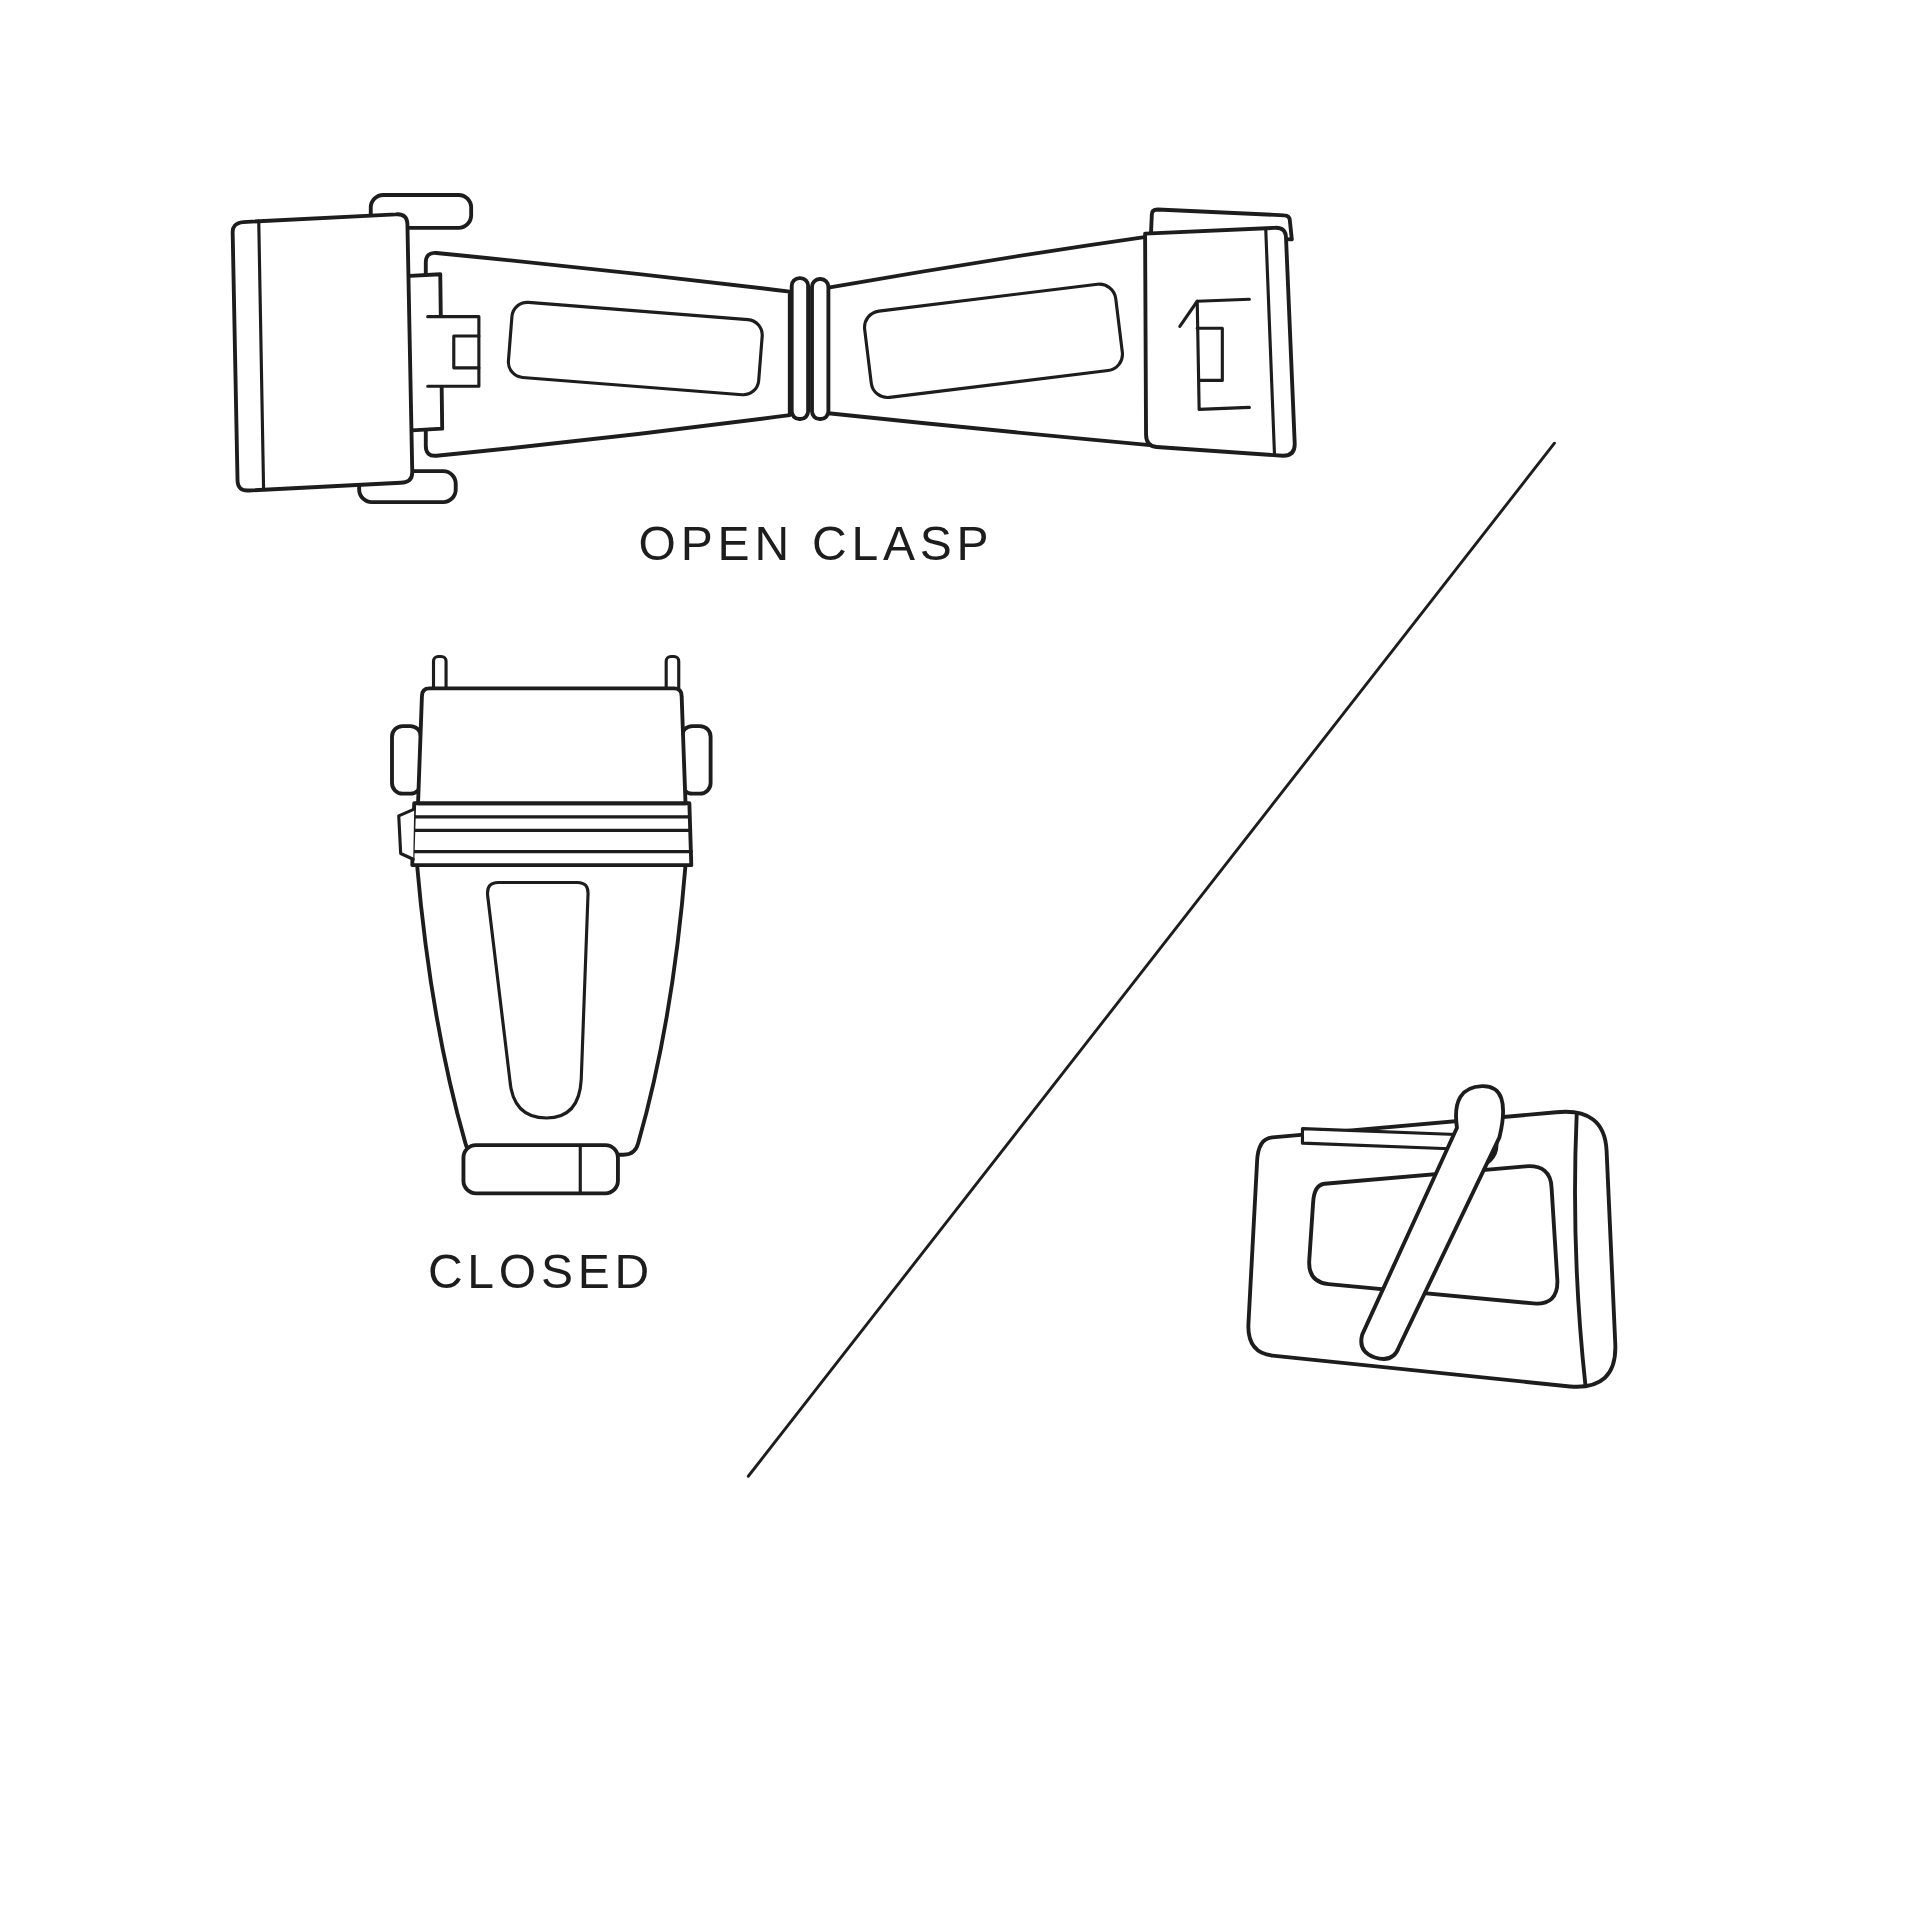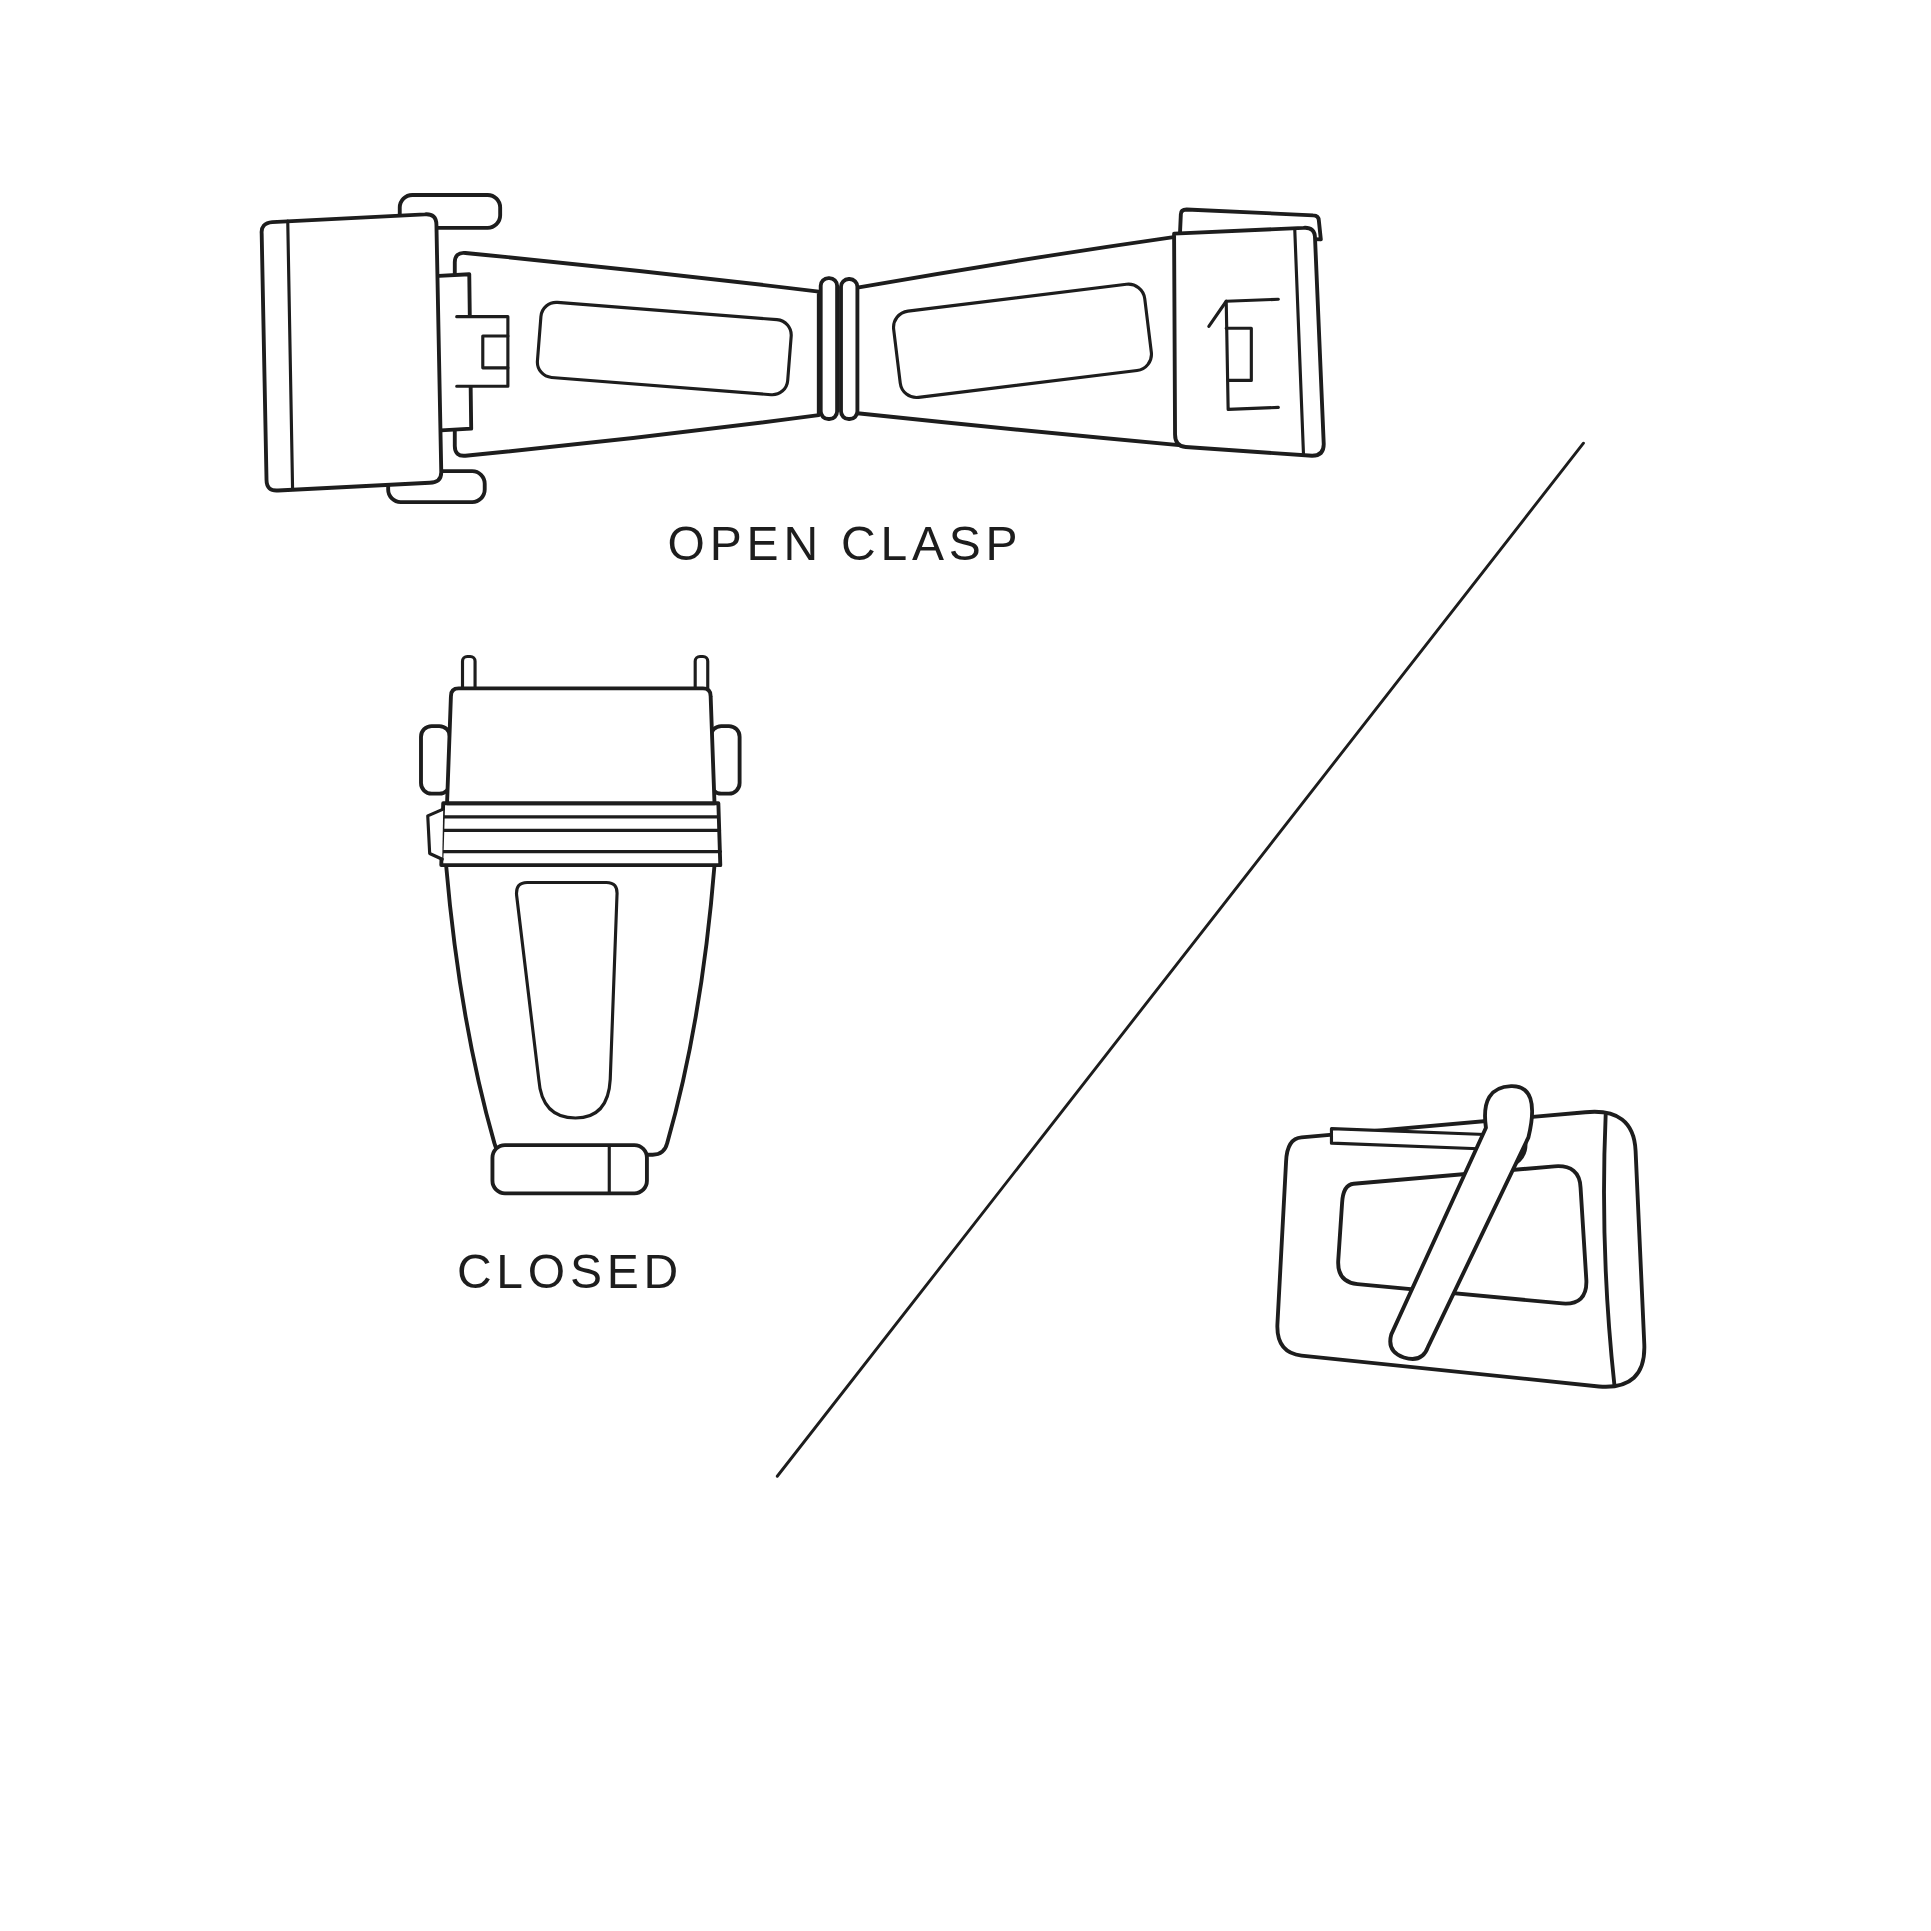--- a/index.html
+++ b/index.html
@@ -7,21 +7,20 @@
     padding: 0;
     background: #ffffff;
   }
   .canvas {
     position: relative;
     width: 1857px;
     height: 1931px;
     background: #ffffff;
     overflow: hidden;
     font-family: "Liberation Sans", sans-serif;
-    margin-left: 29px;
   }
   .art {
     position: absolute;
     left: 0;
     top: 0;
     width: 1931px;
     height: 1931px;
   }
   .art path, .art rect, .art circle, .art line {
     stroke: #1d1d1d;

